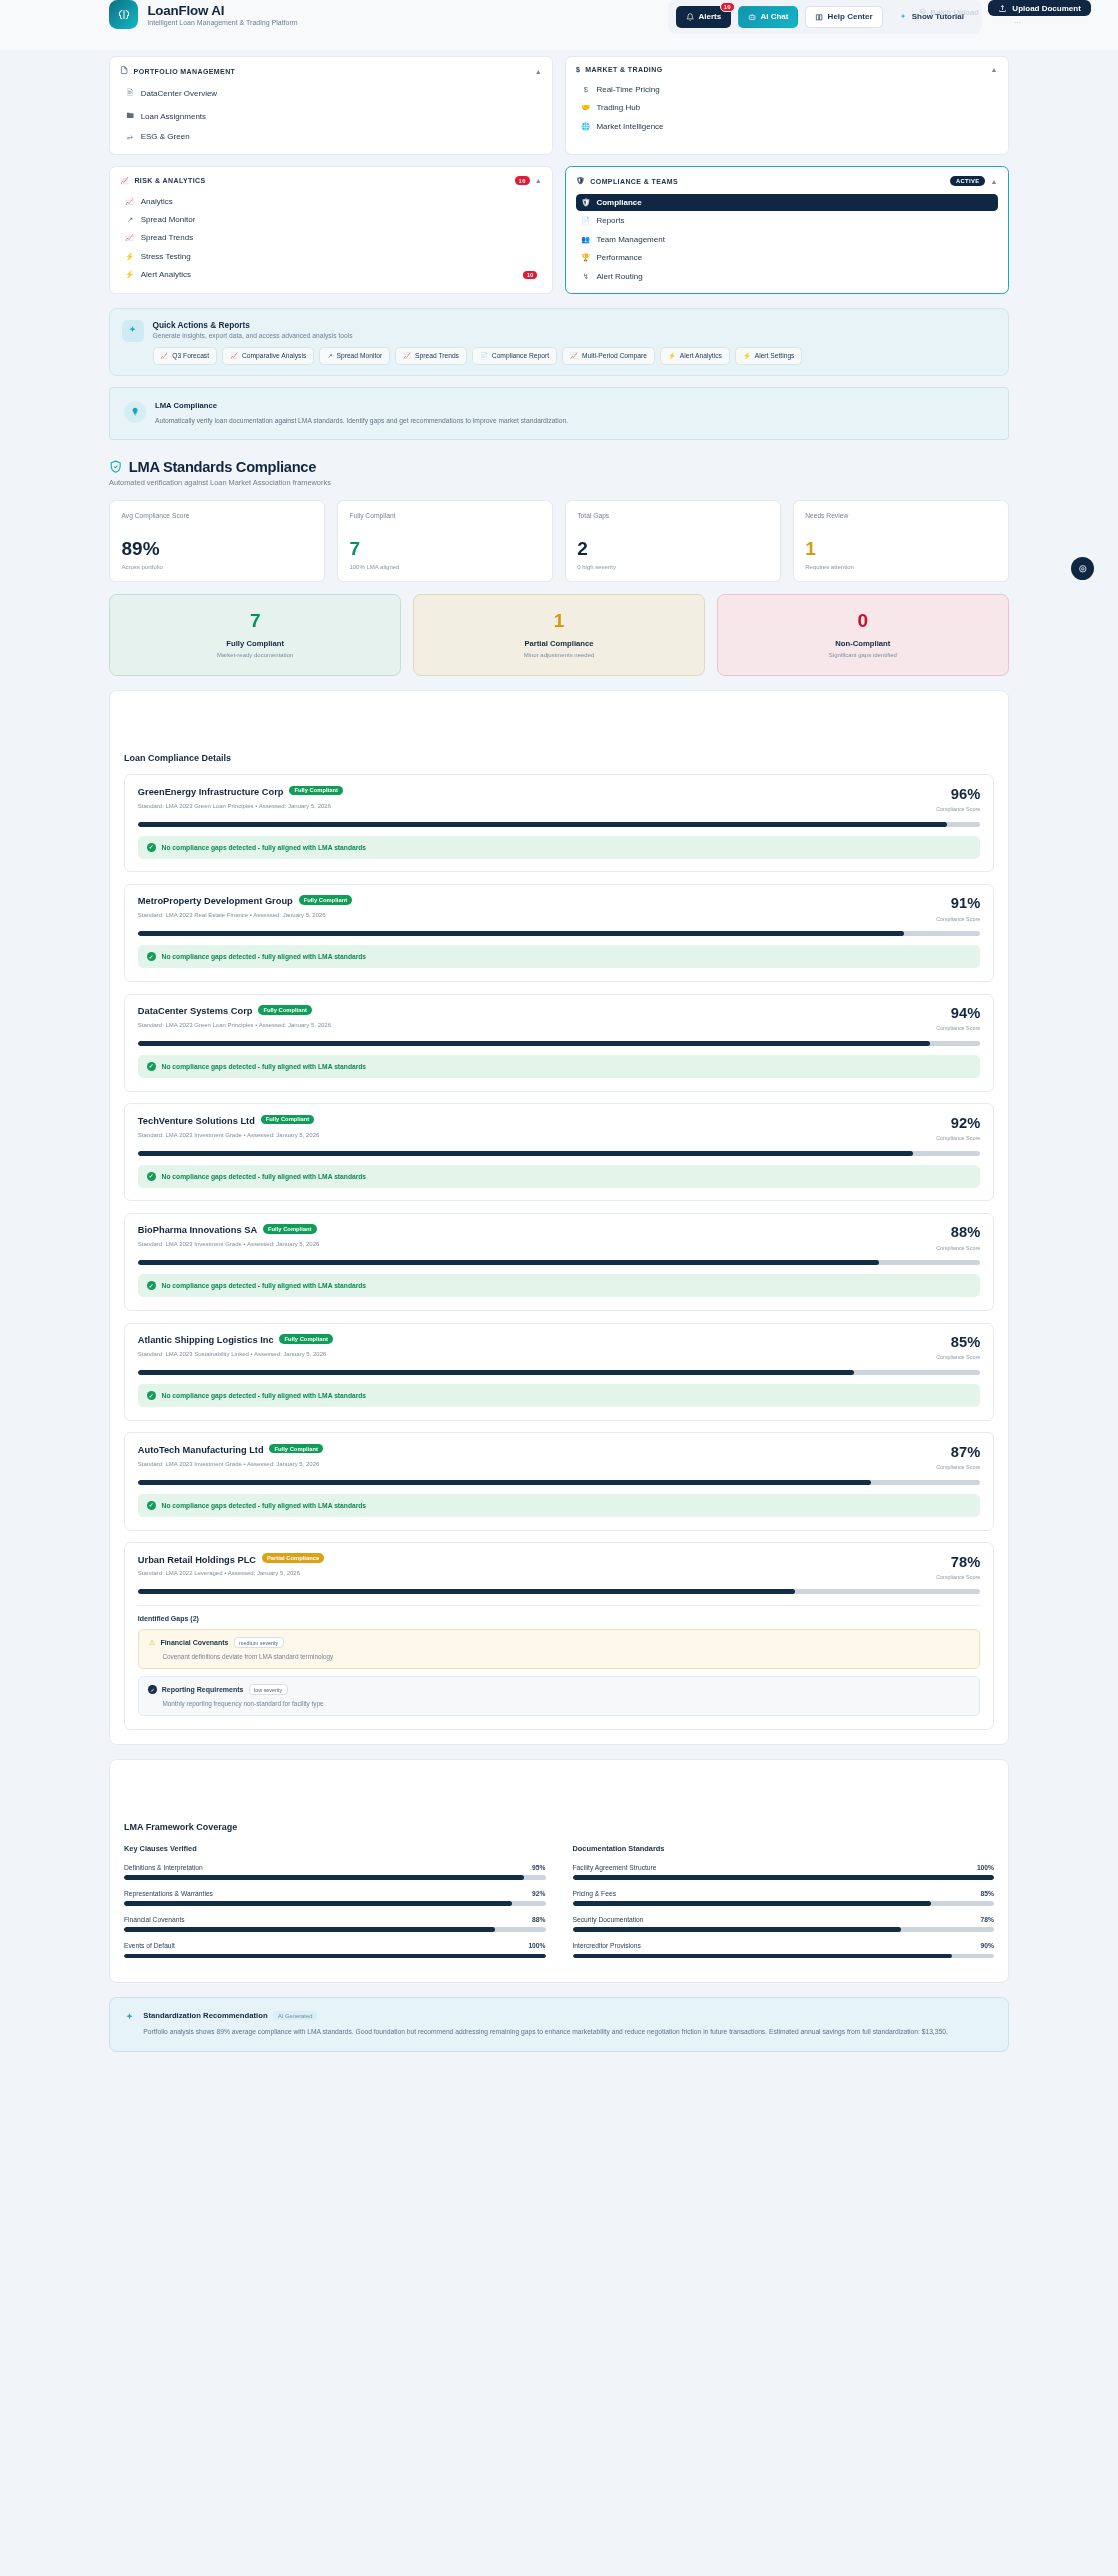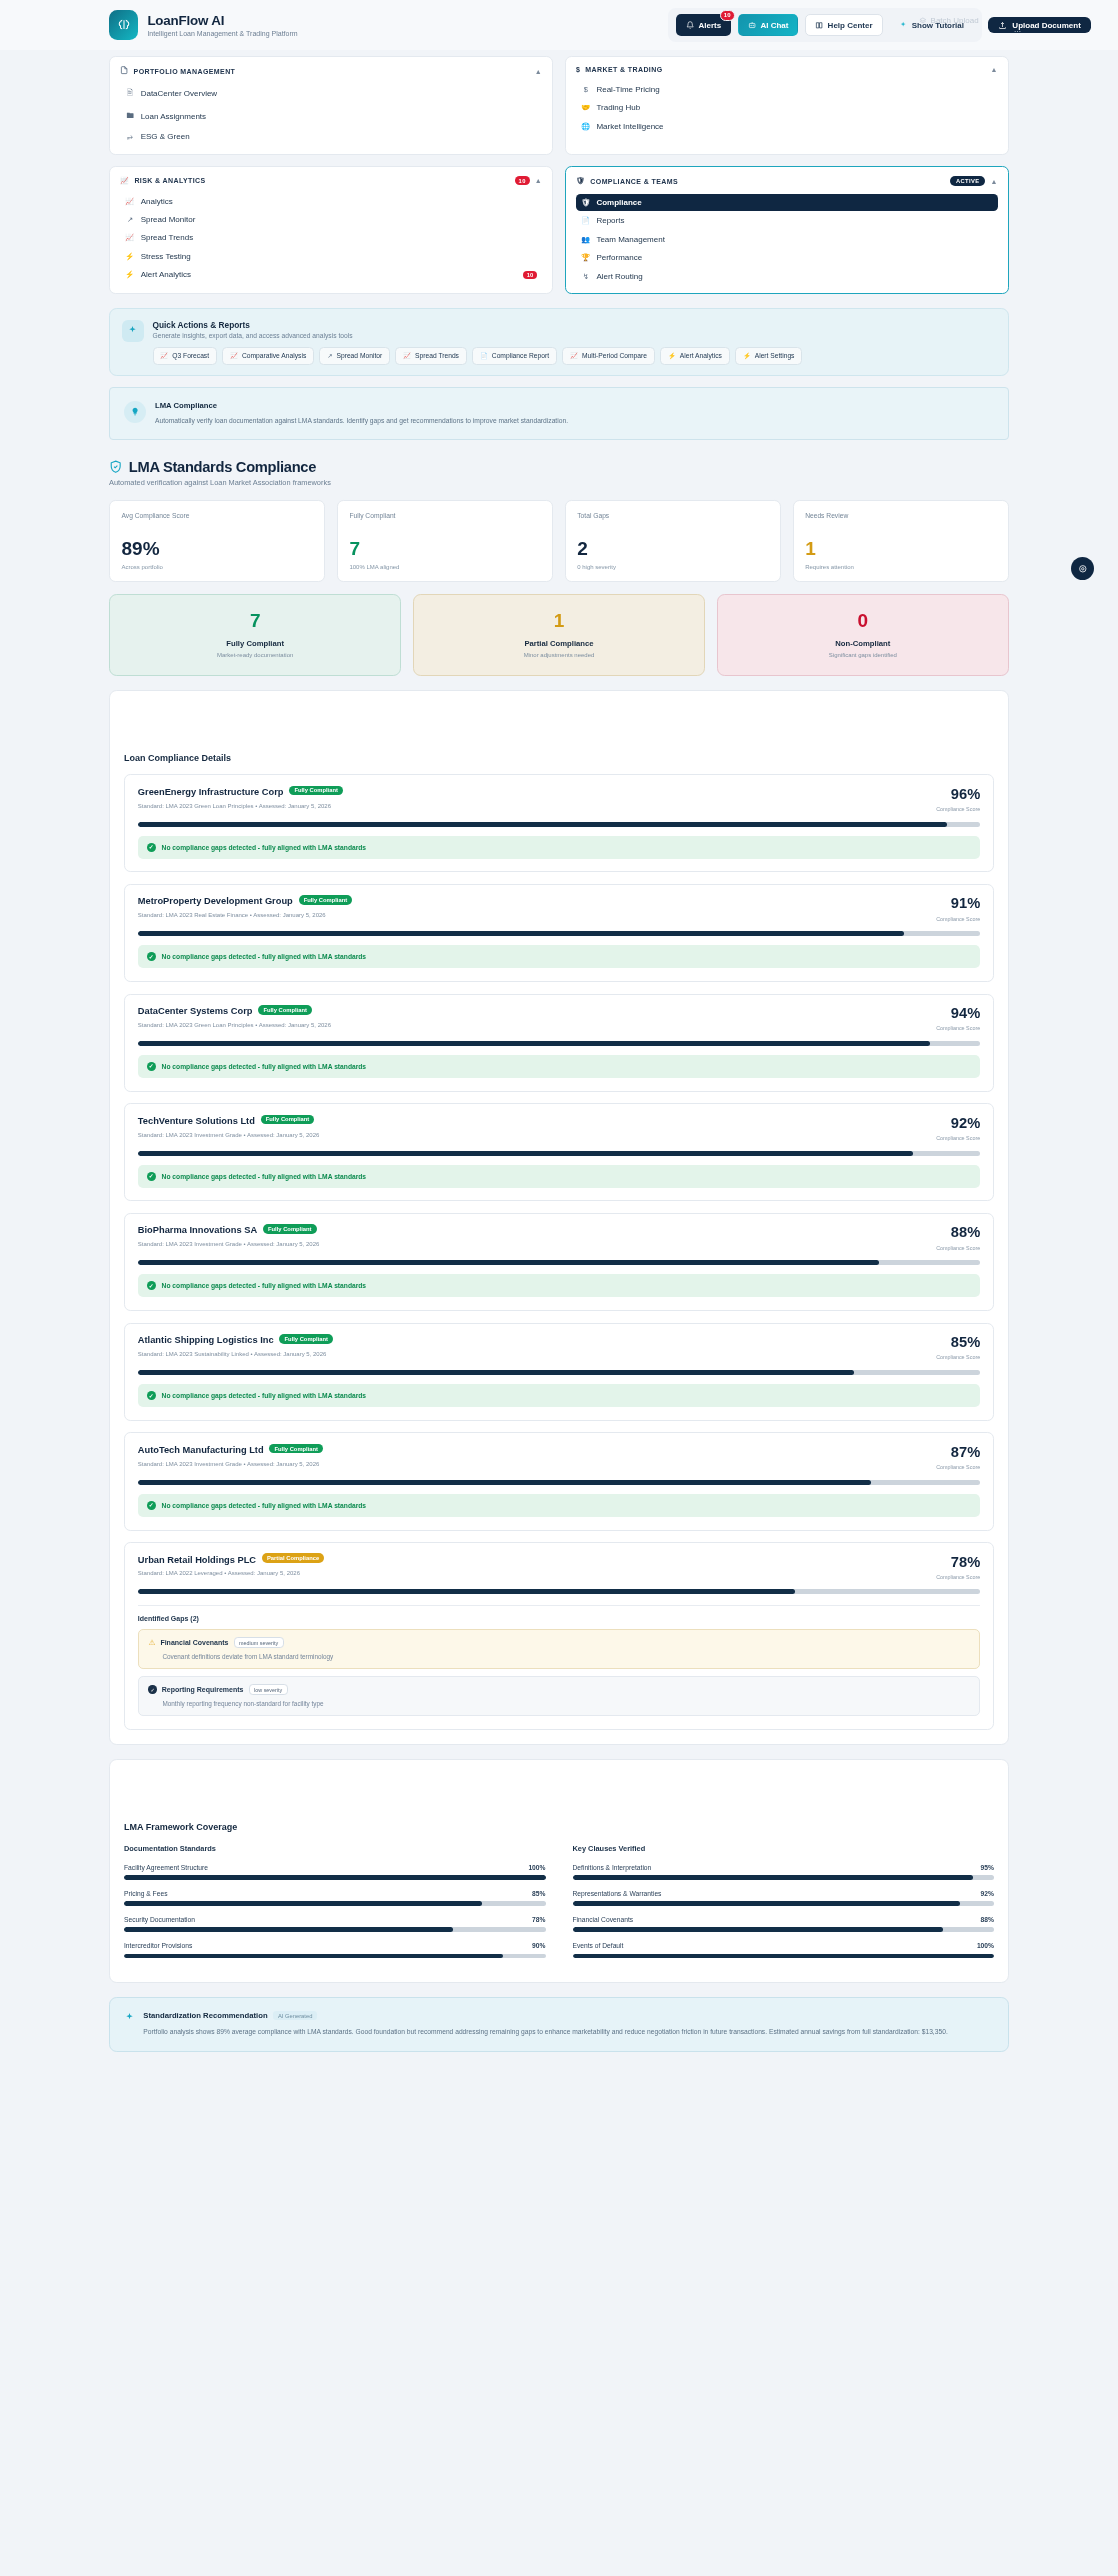--- a/index.html
+++ b/index.html
@@ -10,21 +10,21 @@
     color: #0f2742;
     -webkit-font-smoothing: antialiased;
   }
   .page { width: 1118px; position: relative; padding-bottom: 45px; }
 
   
   .topbar {
     height: 50px;
     background: #f7f9fb;
     display: flex;
-    align-items: center;
+    align-items: flex-start;
     padding: 0 27px 0 109px;
     position: relative;
   }
   .brand { display: flex; align-items: center; gap: 9px; }
   .brand-logo {
     width: 29.4px; height: 29.4px; border-radius: 8.3px;
     background: linear-gradient(135deg,#0f6f86,#14b8c4);
     display: flex; align-items: center; justify-content: center;
     color: #fff;
   }
@@ -754,20 +754,60 @@
         </div>
     </div>
     </div>
         </div>
     </div>
 
     <div class="panel">
       <div class="panel-title">LMA Framework Coverage</div>
       <div class="cov-grid" id="cov-grid">
     <div>
+      <div class="cov-h">Key Clauses Verified</div>
+
+        <div class="cov-item">
+          <div class="cov-row">
+            <span>Definitions &amp; Interpretation</span>
+            <span class="v">95%</span>
+          </div>
+          <div class="cov-track">
+            <div class="cov-fill" style="width:95%"></div>
+          </div>
+        </div>
+        <div class="cov-item">
+          <div class="cov-row">
+            <span>Representations &amp; Warranties</span>
+            <span class="v">92%</span>
+          </div>
+          <div class="cov-track">
+            <div class="cov-fill" style="width:92%"></div>
+          </div>
+        </div>
+        <div class="cov-item">
+          <div class="cov-row">
+            <span>Financial Covenants</span>
+            <span class="v">88%</span>
+          </div>
+          <div class="cov-track">
+            <div class="cov-fill" style="width:88%"></div>
+          </div>
+        </div>
+        <div class="cov-item">
+          <div class="cov-row">
+            <span>Events of Default</span>
+            <span class="v">100%</span>
+          </div>
+          <div class="cov-track">
+            <div class="cov-fill" style="width:100%"></div>
+          </div>
+        </div>
+    </div>
+    <div>
       <div class="cov-h">Documentation Standards</div>
 
         <div class="cov-item">
           <div class="cov-row">
             <span>Facility Agreement Structure</span>
             <span class="v">100%</span>
           </div>
           <div class="cov-track">
             <div class="cov-fill" style="width:100%"></div>
           </div>
@@ -790,60 +830,20 @@
             <div class="cov-fill" style="width:78%"></div>
           </div>
         </div>
         <div class="cov-item">
           <div class="cov-row">
             <span>Intercreditor Provisions</span>
             <span class="v">90%</span>
           </div>
           <div class="cov-track">
             <div class="cov-fill" style="width:90%"></div>
-          </div>
-        </div>
-    </div>
-    <div>
-      <div class="cov-h">Key Clauses Verified</div>
-
-        <div class="cov-item">
-          <div class="cov-row">
-            <span>Definitions &amp; Interpretation</span>
-            <span class="v">95%</span>
-          </div>
-          <div class="cov-track">
-            <div class="cov-fill" style="width:95%"></div>
-          </div>
-        </div>
-        <div class="cov-item">
-          <div class="cov-row">
-            <span>Representations &amp; Warranties</span>
-            <span class="v">92%</span>
-          </div>
-          <div class="cov-track">
-            <div class="cov-fill" style="width:92%"></div>
-          </div>
-        </div>
-        <div class="cov-item">
-          <div class="cov-row">
-            <span>Financial Covenants</span>
-            <span class="v">88%</span>
-          </div>
-          <div class="cov-track">
-            <div class="cov-fill" style="width:88%"></div>
-          </div>
-        </div>
-        <div class="cov-item">
-          <div class="cov-row">
-            <span>Events of Default</span>
-            <span class="v">100%</span>
-          </div>
-          <div class="cov-track">
-            <div class="cov-fill" style="width:100%"></div>
           </div>
         </div>
     </div>
         </div>
     </div>
 
     <div class="rec">
       <div class="rec-ic">
         <svg width="11" height="11" viewBox="0 0 24 24" fill="currentColor">
             <path d="M12 2l1.7 5.1L19 9l-5.3 1.9L12 16l-1.7-5.1L5 9l5.3-1.9z"></path>

